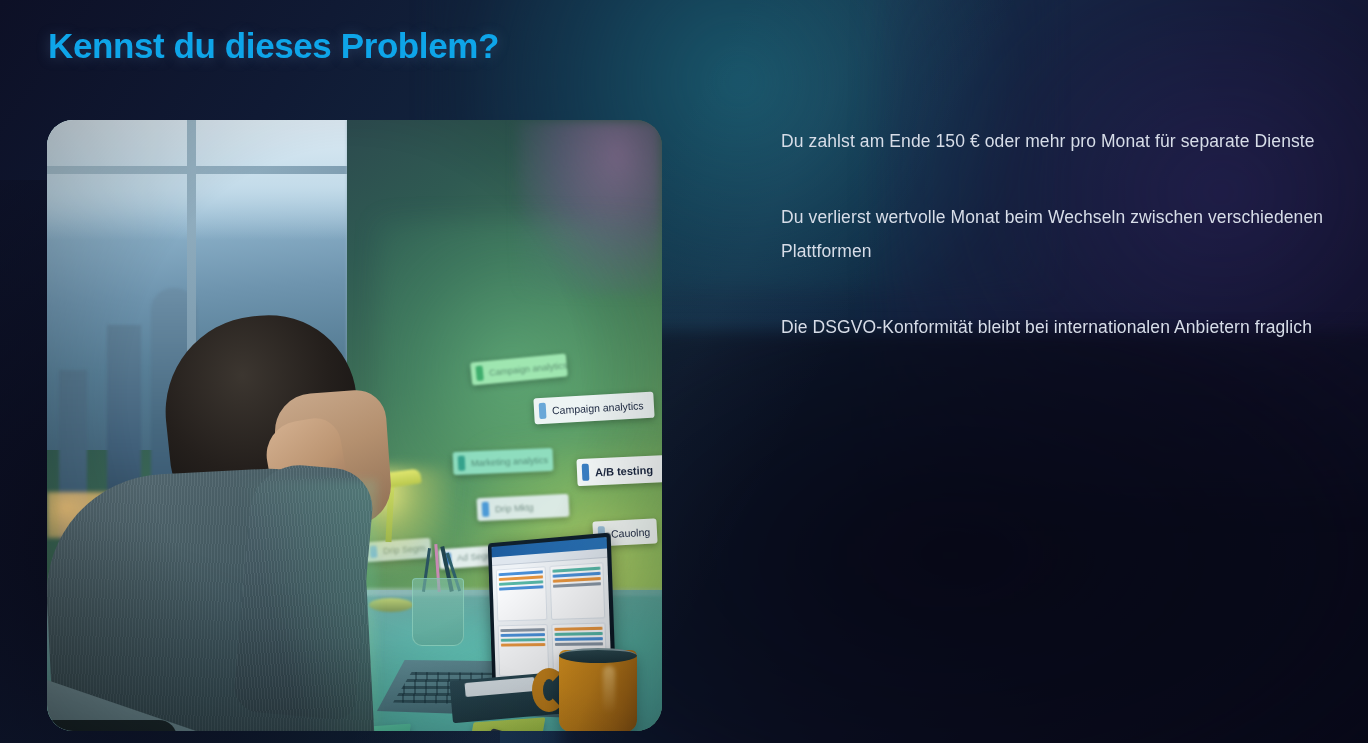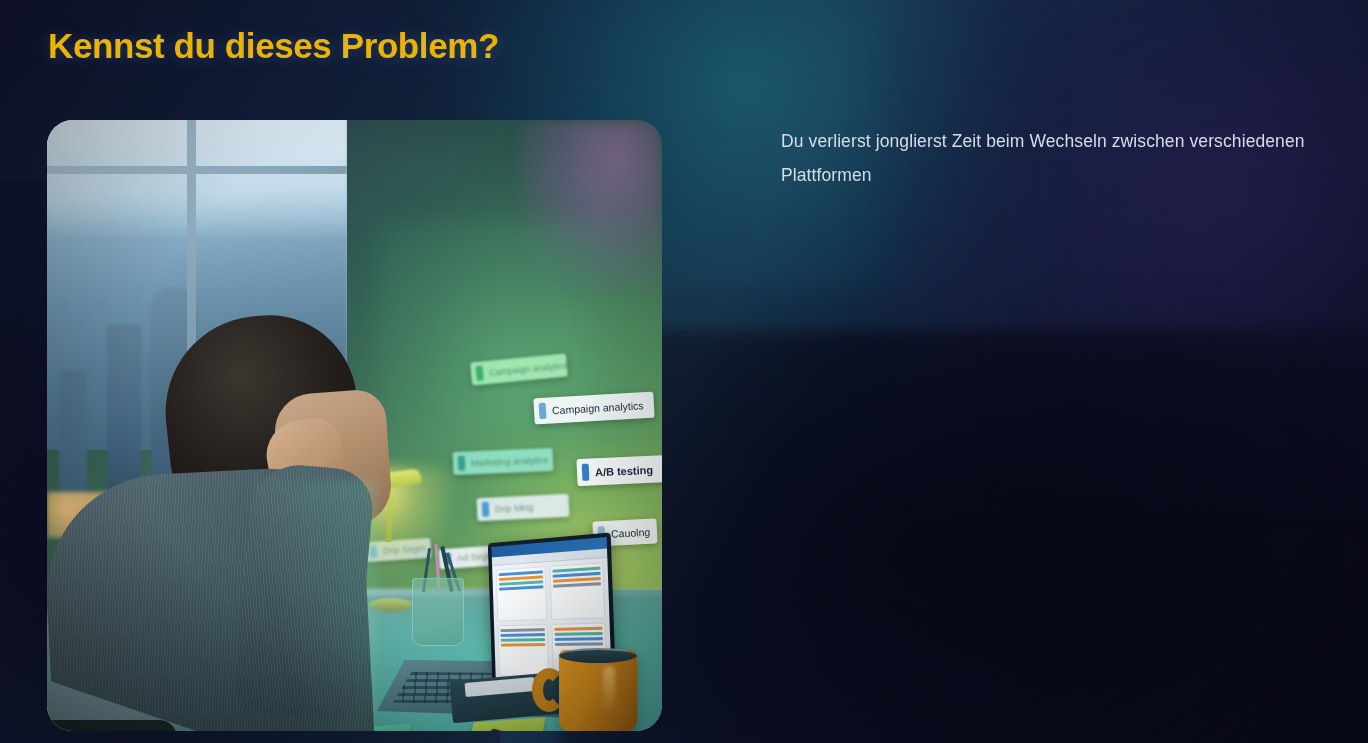--- a/index.html
+++ b/index.html
@@ -78,21 +78,21 @@
       rgba(255,255,255,0) 58%);
   }
 
   
   .heading {
     position:absolute;
     left:48px; top:26px;
     font-size:35px;
     font-weight:700;
     letter-spacing:-0.4px;
-    color:#eab308;
+    color:#0ea5e9;
     text-shadow:0 1px 14px rgba(120,170,230,0.25);
     white-space:nowrap;
   }
 
   
   .photo-card {
     position:absolute;
     left:47px; top:120px;
     width:615px; height:611px;
     border-radius:26px;
@@ -628,16 +628,18 @@
     <div class="ph ph-arm"></div>
     <div class="ph ph-arm-knit"></div>
     <div class="ph ph-body-rim"></div>
     <div class="ph ph-desk-front"></div>
     <div class="ph ph-chair"></div>
 
     <div class="ph ph-vignette"></div>
   </div>
 
   <div class="bullets">
-    <p class="bullet">Du verlierst jonglierst Zeit beim Wechseln zwischen verschiedenen Plattformen</p>
+    <p class="bullet">Du zahlst am Ende 150 € oder mehr pro Monat für separate Dienste</p>
+    <p class="bullet">Du verlierst wertvolle Monat beim Wechseln zwischen verschiedenen Plattformen</p>
+    <p class="bullet">Die DSGVO-Konformität bleibt bei internationalen Anbietern fraglich</p>
   </div>
 
 </div>
 
 </body></html>

